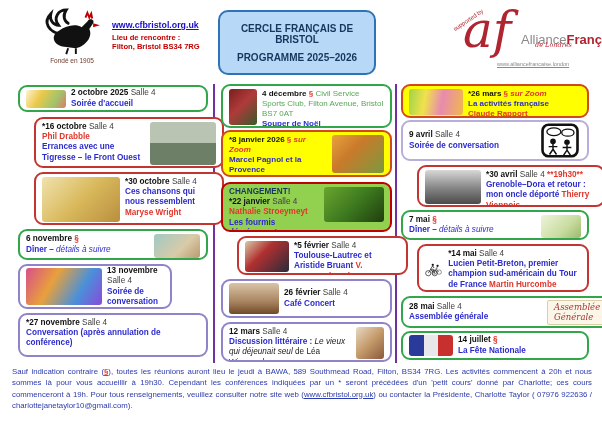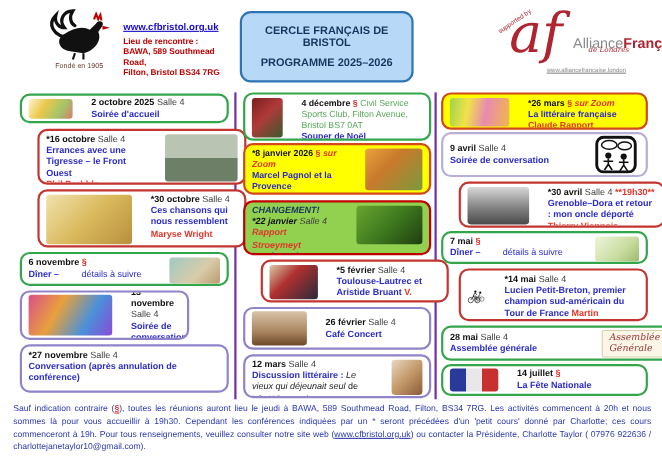--- a/index.html
+++ b/index.html
@@ -19,43 +19,43 @@
   .af-name{position:absolute;left:84px;top:27px;font-size:13px;font-family:Liberation Sans, sans-serif;}
   .af-name .g{color:#8a8a8a;}
   .af-name .r{color:#b02430;font-weight:bold;}
   .af-place{position:absolute;left:98px;top:36px;font-size:6.5px;font-style:italic;color:#b02430;font-family:"DejaVu Serif",serif;}
   .af-url{position:absolute;left:60px;top:56px;font-size:5.5px;color:#8a8a8a;text-decoration:underline;cursor:pointer;}
 
   
   .vdiv{position:absolute;width:2px;background:#7030a0;}
 
   
-  .box{position:absolute;border:2px solid;border-radius:9px;background:#fff;display:flex;gap:17px;
+  .box{position:absolute;border:2px solid;border-radius:9px;background:#fff;display:flex;gap:5px;
        padding:3px 6px;box-sizing:border-box;font-size:8.2px;line-height:1.24;overflow:hidden;align-items:flex-start;}
   .b-green{border-color:#33a64c;}
   .b-red{border-color:#c23531;margin-left:16px;}
   .b-purple{border-color:#9183c9;}
   .b-lav{border-color:#b9aed9;}
   .b-orange{border-color:#d1491b;}
-  .b-darkred{border-color:#c00000;font-style:italic;}
+  .b-darkred{border-color:#c00000;}
   .bg-yellow{background:#ffff00;}
   .bg-change{background:#92d050;}
   .txt{flex:1 1 auto;min-width:0;}
   .vc{display:flex;flex-direction:column;justify-content:center;align-self:stretch;}
   .ctr{align-items:center;}
 
   .d{color:#111;font-weight:bold;}
   .s{color:#3d3d3d;}
   .t{color:#2b2bcd;font-weight:bold;}
   .p{color:#e0362b;font-weight:bold;}
   .sec{color:#e0362b;font-weight:bold;}
   .zm{color:#e0362b;font-weight:bold;font-style:italic;}
   .ven{color:#58a758;}
   .tm{color:#e0362b;font-weight:bold;}
-  .itb{color:#2b2bcd;margin-left:18px;}
+  .itb{color:#2b2bcd;font-style:italic;}
   .chg{color:#17365d;font-weight:bold;}
   .bk{color:#222;font-style:italic;}
   .au{color:#222;}
 
   
   .ph{border-radius:3px;flex:0 0 auto;}
   .img-dancers{background:linear-gradient(120deg,#fdf3d0,#ecc94b 35%,#a3c46a 70%,#d97d6a);}
   .img-group{background:linear-gradient(180deg,#b9c4b2 0 50%,#6e7f68 50% 100%);}
   .img-piano{background:linear-gradient(135deg,#f0e2ae,#d9b95c 50%,#b98f3e);}
   .img-restaurant{background:linear-gradient(135deg,#9fc9c4,#d9cba8 60%,#b99a6e);}
@@ -89,21 +89,20 @@
     <path d="M26 42 C16 40 14 30 22 26 C30 20 40 18 46 22 L52 16 C54 12 60 14 58 18 L54 24 C58 32 50 42 40 44 Z" fill="#111"></path>
     <path d="M50 12 L52 7 L54 12 L56 8 L57 13" stroke="#c00000" stroke-width="2" fill="none"></path>
     <path d="M58 18 L65 20 L58 22 Z" fill="#c00000"></path>
     <path d="M32 44 L30 50 M40 44 L40 50" stroke="#111" stroke-width="2"></path>
   </svg>
   <div class="founded" style="left:30px;top:57px;width:84px">Fondé en 1905</div>
 
   <div class="contact" style="left:112px;top:13px;width:104px">
     <span class="website">www.cfbristol.org.uk</span>
     <div class="addr">Lieu de rencontre :</div>
-    <div class="addr">BAWA, 589 Southmead Road,</div>
     <div class="addr">Filton, Bristol BS34 7RG</div>
   </div>
 
   <div class="titlebox" style="left:218px;top:10px;width:154px;height:61px">
     <div>CERCLE FRANÇAIS DE BRISTOL</div>
     <div>PROGRAMME 2025–2026</div>
   </div>
 
   <div class="af" style="left:437px;top:5px;width:150px;height:72px">
     <span class="af-sup">supported by</span>
@@ -120,22 +119,22 @@
     <div class="ph img-dancers" style="width:40px;height:18px"></div>
     <div class="txt vc">
       <div><span class="d">2 octobre 2025</span> <span class="s">Salle 4</span></div>
       <div><span class="t">Soirée d'accueil</span></div>
     </div>
   </div>
 
   <div class="box b-red" style="left:18px;top:117px;width:190px;height:51px">
     <div class="txt">
       <div><span class="d">*16 octobre</span> <span class="s">Salle 4</span></div>
+      <div><span class="p">Phil Drabble</span></div>
       <div><span class="t">Errances avec une Tigresse – le Front Ouest</span></div>
-      <div><span class="p">Phil Drabble</span></div>
     </div>
     <div class="ph img-group" style="width:66px;height:43px"></div>
   </div>
 
   <div class="box b-red" style="left:18px;top:172px;width:190px;height:53px">
     <div class="ph img-piano" style="width:78px;height:45px"></div>
     <div class="txt">
       <div><span class="d">*30 octobre</span> <span class="s">Salle 4</span></div>
       <div><span class="t">Ces chansons qui nous ressemblent</span></div>
       <div><span class="p">Maryse Wright</span></div>
@@ -180,21 +179,21 @@
       <div><span class="t">Marcel Pagnol et la Provence</span></div>
       <div><span class="p">Germaine Jones</span></div>
     </div>
     <div class="ph img-market" style="width:52px;height:38px"></div>
   </div>
 
   <div class="box b-darkred bg-change" style="left:221px;top:182px;width:171px;height:50px">
     <div class="txt">
       <div><span class="chg">CHANGEMENT!</span></div>
       <div><span class="d">*22 janvier</span> <span class="s">Salle 4</span></div>
-      <div><span class="p">Rapport Stroeymeyt</span></div>
+      <div><span class="p">Nathalie Stroeymeyt</span></div>
       <div><span class="t">Les fourmis déménagent</span></div>
     </div>
     <div class="ph img-ants" style="width:60px;height:35px"></div>
   </div>
 
   <div class="box b-red" style="left:221px;top:236px;width:171px;height:39px">
     <div class="ph img-lautrec" style="width:44px;height:31px"></div>
     <div class="txt">
       <div><span class="d">*5 février</span> <span class="s">Salle 4</span></div>
       <div><span class="t">Toulouse-Lautrec et Aristide Bruant</span> <span class="p">V. Raymond-Barker</span></div>
@@ -214,21 +213,21 @@
       <div><span class="d">12 mars</span> <span class="s">Salle 4</span></div>
       <div><span class="t">Discussion littéraire :</span> <span class="bk">Le vieux qui déjeunait seul</span> <span class="au">de Léa Wiazemsky</span></div>
     </div>
     <div class="ph img-bookcover" style="width:28px;height:32px"></div>
   </div>
 
   <div class="box b-orange bg-yellow" style="left:401px;top:84px;width:188px;height:34px">
     <div class="ph img-macarons" style="width:54px;height:26px"></div>
     <div class="txt" style="font-size:8px">
       <div><span class="d">*26 mars</span> <span class="sec">§</span> <span class="zm">sur Zoom</span></div>
-      <div><span class="t">La littéraire française</span></div>
+      <div><span class="t">La activités française</span></div>
       <div><span class="p">Claude Rapport</span></div>
     </div>
   </div>
 
   <div class="box b-lav ctr" style="left:401px;top:120px;width:188px;height:41px">
     <div class="txt vc">
       <div><span class="d">9 avril</span> <span class="s">Salle 4</span></div>
       <div><span class="t">Soirée de conversation</span></div>
     </div>
     <svg width="42" height="35" viewBox="0 0 44 40">

